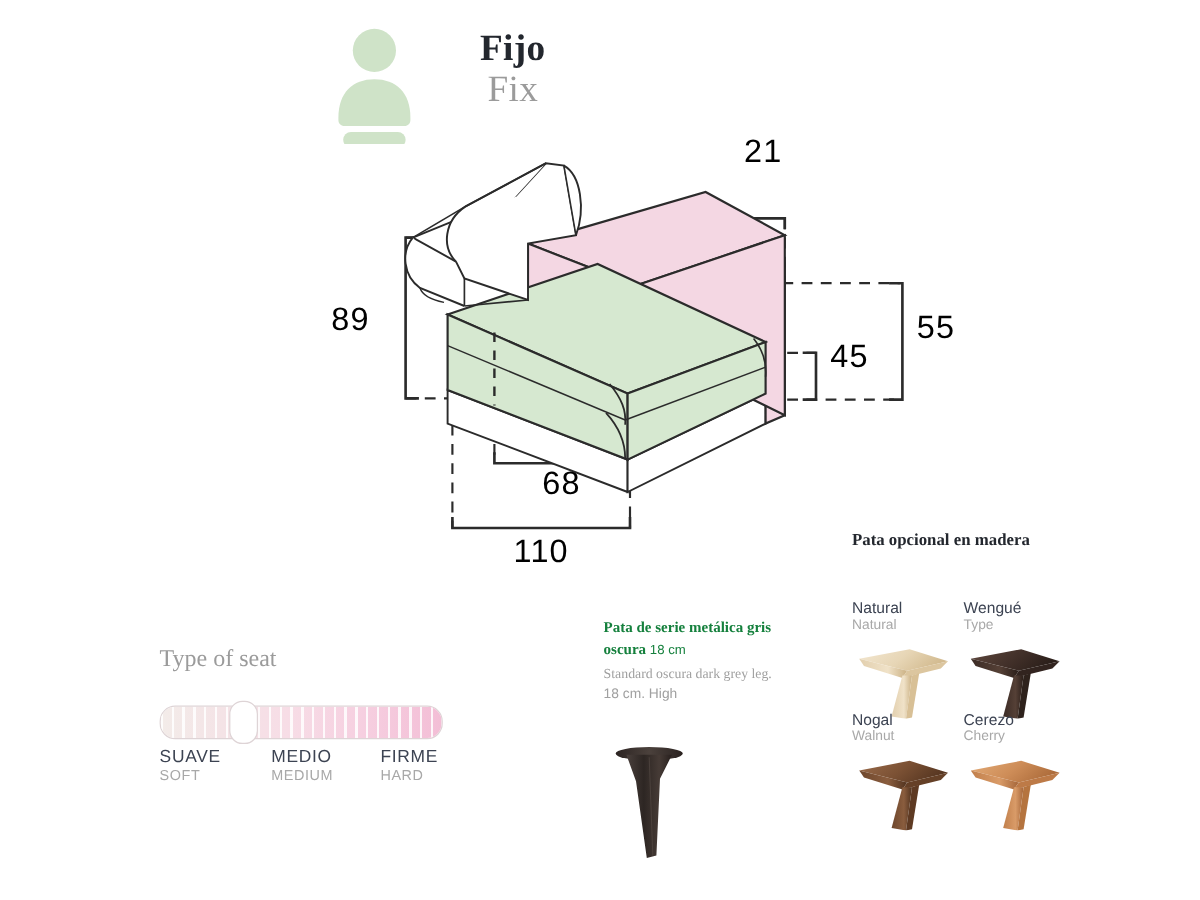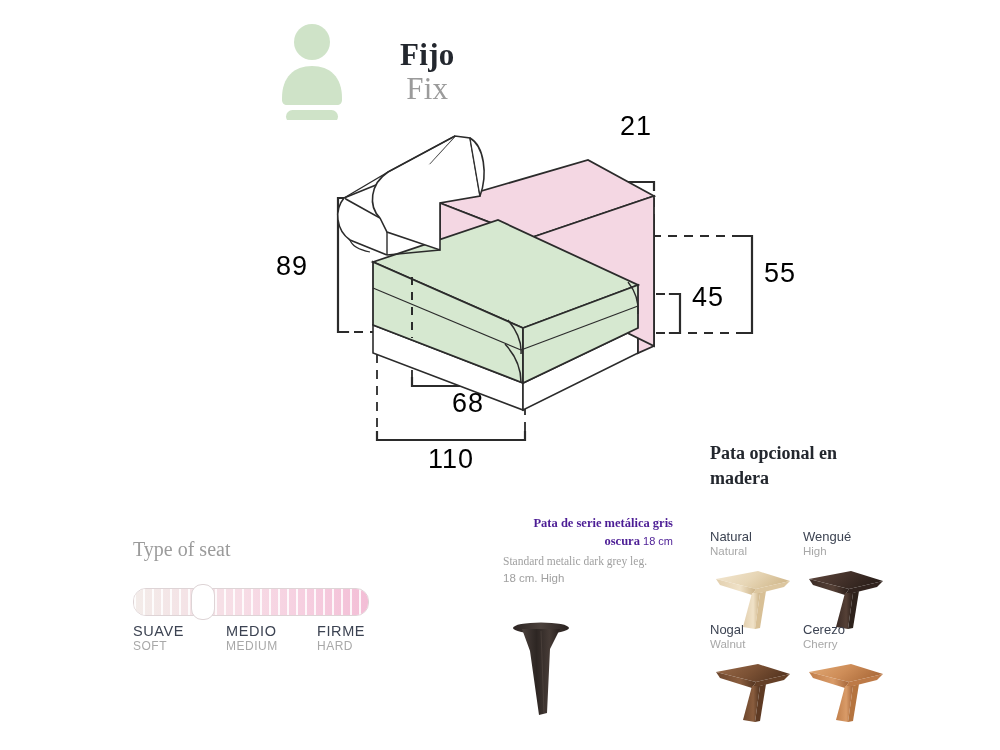--- a/index.html
+++ b/index.html
@@ -12,21 +12,21 @@
     height: 750px;
     position: relative;
     font-family: "Liberation Sans", sans-serif;
     overflow: hidden;
   }
   .abs { position: absolute; }
 
   
   #header-block { left: 272px; top: 16px; width: 300px; height: 110px; }
   #seat-icon { position: absolute; left: 0px; top: 4px; width: 80px; height: 100px; }
-  #title-group { position: absolute; left: 128px; top: 23px; }
+  #title-group { position: absolute; left: 128px; top: 8px; }
   .title-es {
     font-family: "Liberation Serif", serif;
     font-weight: bold;
     font-size: 31px;
     color: #23272e;
     line-height: 1.05;
     letter-spacing: 0.3px;
   }
   .title-en {
     font-family: "Liberation Serif", serif;
@@ -100,34 +100,34 @@
   }
   .lab .en {
     font-size: 12px; color: #a8a8a8; letter-spacing: 0.5px;
     font-family: "Liberation Sans", sans-serif;
   }
 
   
   #metal-leg-block { left: 503px; top: 514px; width: 170px; }
   .leg-head-es {
     font-family: "Liberation Serif", serif;
-    font-weight: bold; font-size: 12.5px; color: #4c1d95; line-height: 1.45; text-align: right;
+    font-weight: bold; font-size: 12.5px; color: #15803d; line-height: 1.45;
   }
   .leg-head-es .num { font-family: "Liberation Sans", sans-serif; font-weight: normal; font-size: 11px; }
   .leg-head-en {
     font-family: "Liberation Serif", serif;
     font-size: 11.5px; color: #a0a0a0; line-height: 1.45; margin-top: 3px;
   }
   .leg-head-en .num { font-family: "Liberation Sans", sans-serif; font-size: 11.5px; }
 
   
   #wood-block { left: 710px; top: 441px; width: 190px; }
   .wood-head-es {
     font-family: "Liberation Serif", serif;
-    font-weight: bold; font-size: 18px; color: #23272e; line-height: 1.4;
+    font-weight: bold; font-size: 14px; color: #23272e; line-height: 1.4;
   }
   .wood-head-en {
     font-family: "Liberation Serif", serif;
     font-size: 11.5px; color: #a0a0a0; line-height: 1.4;
   }
   .wood-grid { position: relative; margin-top: 16px; width: 190px; }
   .wood-item { position: absolute; width: 90px; }
   .wood-name-es { font-size: 13px; color: #3c4352; font-family: "Liberation Sans", sans-serif; }
   .wood-name-en { font-size: 11.5px; color: #a8a8a8; font-family: "Liberation Sans", sans-serif; margin-top: 1px; }
   .wood-img { margin-top: 6px; width: 86px; height: 66px; }
@@ -269,21 +269,21 @@
   </div>
 </div>
 
 <div class="abs" id="metal-leg-block">
   <div class="leg-head-es">
     <span>Pata de serie metálica gris</span><br>
     <span>oscura</span>
     <span class="num">18 cm</span>
   </div>
   <div class="leg-head-en">
-    <span>Standard metalic dark grey leg.</span><br>
+    <span>Standard oscura dark grey leg.</span><br>
     <span class="num">18 cm. High</span>
   </div>
 
   <svg style="margin-top:28px" width="110" height="110" viewBox="0 0 110 110">
     <defs>
       <linearGradient id="mleg" x1="0" y1="0" x2="1" y2="0">
         <stop offset="0%" stop-color="#4a403c"></stop>
         <stop offset="38%" stop-color="#2d2623"></stop>
         <stop offset="72%" stop-color="#463b36"></stop>
         <stop offset="100%" stop-color="#271f1d"></stop>
@@ -326,21 +326,21 @@
         <path d="M6 16 L48 8 L80 18 L46 26 Z" fill="url(#wg0a)"></path>
         <path d="M6 16 L46 26 L42 32 L10 22 Z" fill="url(#wg0b)"></path>
         <path d="M80 18 L46 26 L42 32 L74 24 Z" fill="#dcc69f"></path>
         <path d="M42 30 L33 64 L45 66 L50 30 Z" fill="url(#wg0b)"></path>
         <path d="M50 30 L45 66 L50 65 L56 28 Z" fill="#d8c096"></path>
       </svg>
     </div>
 
     <div class="wood-item" style="left:93px;top:22px;">
       <div class="wood-name-es">Wengué</div>
-      <div class="wood-name-en">High</div>
+      <div class="wood-name-en">Type</div>
       <svg class="wood-img" viewBox="0 0 86 66">
         <defs>
           <linearGradient id="wg1a" x1="0" y1="0" x2="1" y2="0.3">
             <stop offset="0%" stop-color="#5e463c"></stop>
               <stop offset="55%" stop-color="#43312a"></stop>
               <stop offset="100%" stop-color="#2b1f1a"></stop>
           </linearGradient>
           <linearGradient id="wg1b" x1="0" y1="0" x2="1" y2="0">
             <stop offset="0%" stop-color="#3b2b25"></stop>
               <stop offset="60%" stop-color="#554036"></stop>

